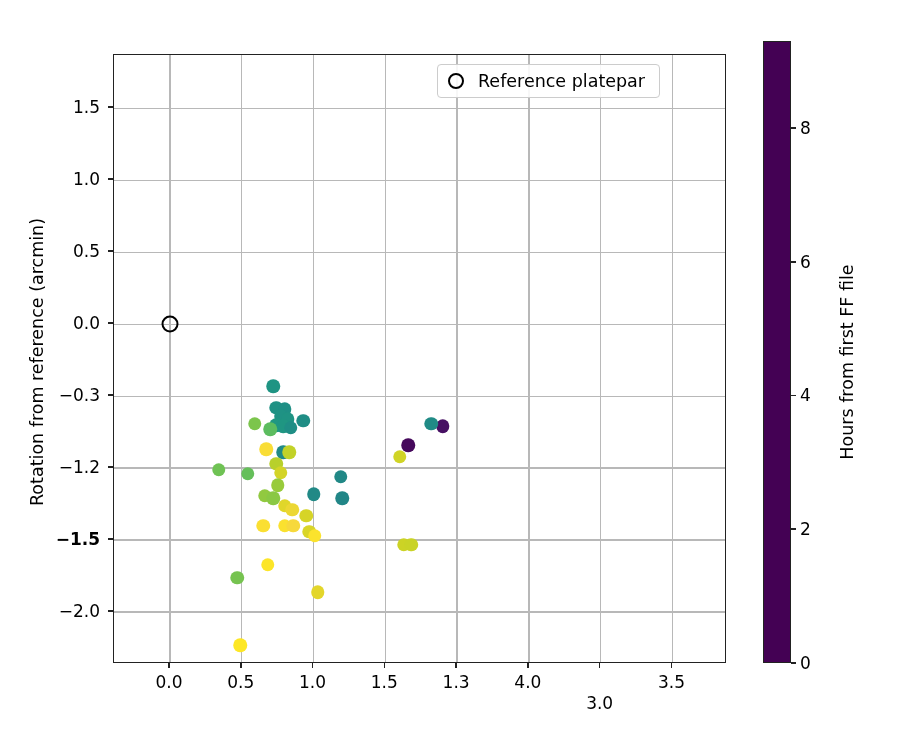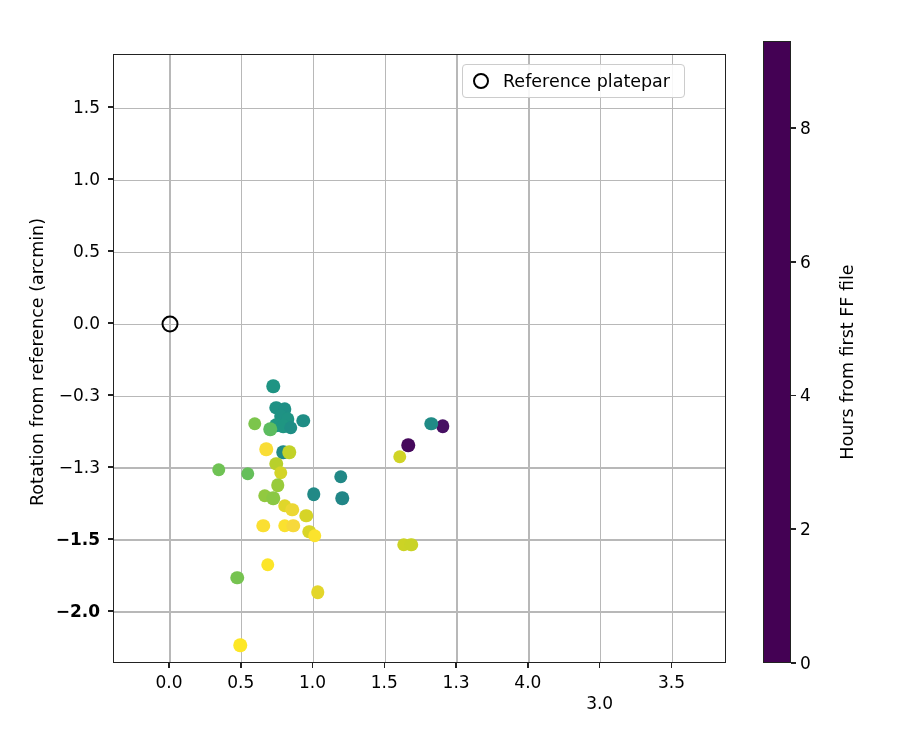--- a/index.html
+++ b/index.html
@@ -125,21 +125,21 @@
     border: 2.1px solid #000000;
     border-radius: 50%;
     background: transparent;
     box-sizing: border-box;
     transform: translate(-50%, -50%);
   }
 
   
   #legend {
     position: absolute;
-    left: 462px;
+    left: 437px;
     top: 64px;
     padding: 6px 14px 6px 10px;
     background: rgba(255,255,255,0.88);
     border: 1px solid #cccccc;
     border-radius: 4px;
     display: flex;
     align-items: center;
     gap: 14px;
   }
   #legend-marker {
@@ -307,29 +307,29 @@
       <div class="tick-y" style="top: 322.427px;"></div>
       <div class="ylabel-holder" style="top: 323.227px; position: absolute;">
         <div class="ticklabel-y" style="position: relative; transform: translateY(-50%);">0.0</div>
       </div>
       <div class="tick-y" style="top: 394.413px;"></div>
       <div class="ylabel-holder" style="top: 395.213px; position: absolute;">
         <div class="ticklabel-y" style="position: relative; transform: translateY(-50%);">−0.3</div>
       </div>
       <div class="tick-y" style="top: 466.399px;"></div>
       <div class="ylabel-holder" style="top: 467.199px; position: absolute;">
-        <div class="ticklabel-y" style="position: relative; transform: translateY(-50%);">−1.3</div>
+        <div class="ticklabel-y" style="position: relative; transform: translateY(-50%);">−1.2</div>
       </div>
       <div class="tick-y" style="top: 538.384px;"></div>
       <div class="ylabel-holder" style="top: 539.184px; position: absolute;">
         <div class="ticklabel-y" style="position: relative; transform: translateY(-50%); font-weight: bold;">−1.5</div>
       </div>
       <div class="tick-y" style="top: 610.37px;"></div>
       <div class="ylabel-holder" style="top: 611.17px; position: absolute;">
-        <div class="ticklabel-y" style="position: relative; transform: translateY(-50%); font-weight: bold;">−2.0</div>
+        <div class="ticklabel-y" style="position: relative; transform: translateY(-50%);">−2.0</div>
       </div>
     </div>
 
   <div id="ylabel">Rotation from reference (arcmin)</div>
 
   <div id="legend">
     <span id="legend-marker"></span>
     <span id="legend-label">Reference platepar</span>
   </div>
 

